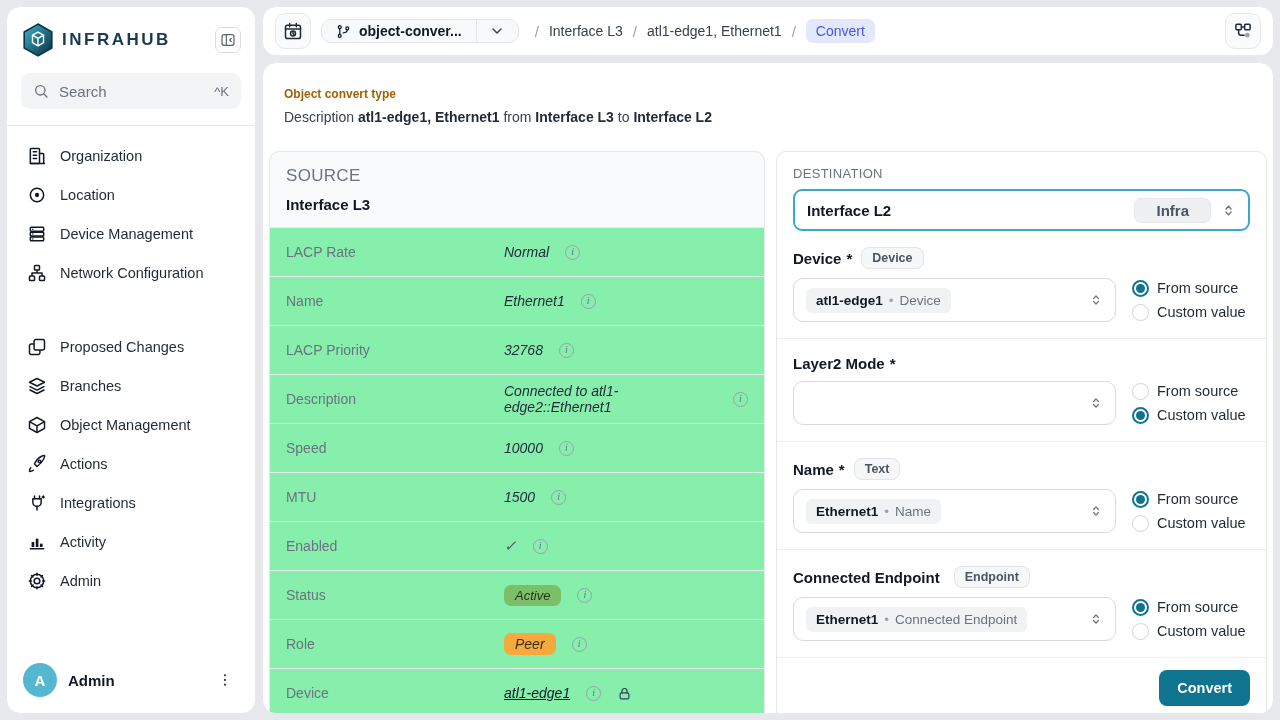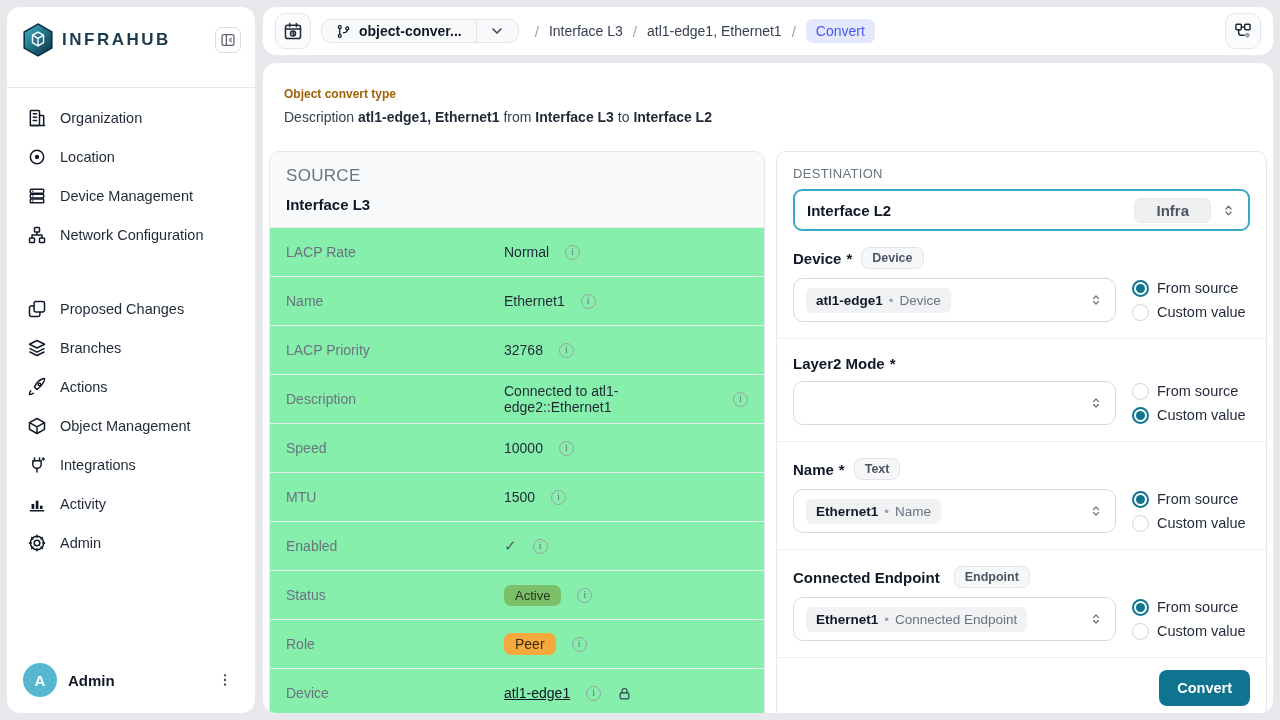--- a/index.html
+++ b/index.html
@@ -59,21 +59,21 @@
   .panels { display:flex; gap:11px; margin-top:26px; align-items:flex-start; }
 
   .src-panel { flex:0 0 496px; background:#f9fafb; border:1px solid #e5e7eb; border-radius:10px;
                overflow:hidden; height:600px; }
   .src-head { padding:14px 16px 12px 16px; }
   .src-eyebrow { font-size:17px; color:#6b7280; font-weight:500; letter-spacing:.3px; }
   .src-kind { margin-top:10px; font-size:15px; font-weight:700; color:#111827; }
   .src-rows { margin-top:2px; }
   .src-row { background:#86efac; border-top:1px solid #e9ebee; height:49px; display:flex; align-items:center; padding:0 16px; }
   .src-label { flex:0 0 218px; font-size:14px; color:#6b7280; }
-  .src-val { display:flex; align-items:center; gap:16px; font-size:14px; color:#1f2937; }
+  .src-val { display:flex; align-items:center; gap:16px; font-size:14px; color:#1f2937;font-style:italic; }
   .check { color:#4b5563; font-size:15px; }
   .badge-green { background:#7cbf69; color:#24351f; padding:3px 11px; border-radius:7px; font-size:13px; font-weight:500; }
   .badge-orange { background:#f6a93c; color:#3d2b10; padding:3px 11px; border-radius:7px; font-size:14px; font-weight:500; }
   .row-link { color:#111827; font-weight:500; text-decoration:underline; cursor:pointer; }
   .info-icon { width:15px; height:15px; border:1.3px solid #9aa1ab; border-radius:50%;
                display:inline-flex; align-items:center; justify-content:center; flex:none; cursor:pointer; }
   .info-icon::before { content:"i"; font-size:10px; line-height:1; color:#6b7280; font-family:"Liberation Serif",serif; }
   .lock { color:#374151; }
 
   .dst-panel { flex:1; background:#fff; border:1px solid #e5e7eb; border-radius:10px; padding:14px 16px 12px 16px; }
@@ -129,20 +129,28 @@
     <div class="brand-name">INFRAHUB</div>
     <div class="collapse-btn">
       <svg width="16" height="16" viewBox="0 0 24 24" fill="none" stroke="currentColor" stroke-width="1.8" stroke-linecap="round" stroke-linejoin="round">
         <rect x="3" y="4" width="18" height="16" rx="3"></rect>
           <path d="M9.5 4v16"></path>
           <path d="M17 9.5L14.5 12l2.5 2.5"></path>
       </svg>
     </div>
   </div>
 
+  <div class="search-box">
+    <svg width="16" height="16" viewBox="0 0 24 24" fill="none" stroke="currentColor" stroke-width="2" stroke-linecap="round">
+      <circle cx="11" cy="11" r="7"></circle>
+        <path d="M16.5 16.5L21 21"></path>
+    </svg>
+    <span class="ph">Search</span>
+    <span class="kbd">^K</span>
+  </div>
 
   <div class="side-divider"></div>
 
   <div class="nav">
     <div class="nav-item">
       <svg class="ic" viewBox="0 0 24 24" fill="none" stroke="currentColor" stroke-width="1.8" stroke-linecap="round" stroke-linejoin="round">
           <rect x="4" y="3" width="11" height="18" rx="1"></rect>
           <path d="M15 9h4a1 1 0 0 1 1 1v11M4 21h17"></path>
           <path d="M7.5 7h4M7.5 11h4M7.5 15h4"></path>
         </svg>
@@ -187,33 +195,33 @@
     </div>
     <div class="nav-item">
       <svg class="ic" viewBox="0 0 24 24" fill="none" stroke="currentColor" stroke-width="1.8" stroke-linejoin="round">
           <path d="M12 3l9 4.5-9 4.5-9-4.5L12 3z"></path>
           <path d="M3 12.5l9 4.5 9-4.5"></path>
           <path d="M3 16.5l9 4.5 9-4.5"></path>
         </svg>
       <span>Branches</span>
     </div>
     <div class="nav-item">
+      <svg class="ic" viewBox="0 0 24 24" fill="none" stroke="currentColor" stroke-width="1.8" stroke-linejoin="round">
+          <path d="M21 8l-9-5-9 5v8l9 5 9-5V8z"></path>
+          <path d="M3 8l9 5 9-5M12 13v8"></path>
+        </svg>
+      <span>Object Management</span>
+    </div>
+    <div class="nav-item">
       <svg class="ic" viewBox="0 0 24 24" fill="none" stroke="currentColor" stroke-width="1.8" stroke-linecap="round" stroke-linejoin="round">
           <path d="M4.5 16.5c-1.5 1.5-1.5 4.5-1.5 4.5s3 0 4.5-1.5"></path>
           <path d="M12 15l-3-3c1.5-3.5 4-7 8-9 3-1.5 4-1 4-1s.5 1-1 4c-2 4-4.5 6.5-8 9z"></path>
           <circle cx="15" cy="9" r="1.6"></circle>
         </svg>
       <span>Actions</span>
-    </div>
-    <div class="nav-item">
-      <svg class="ic" viewBox="0 0 24 24" fill="none" stroke="currentColor" stroke-width="1.8" stroke-linejoin="round">
-          <path d="M21 8l-9-5-9 5v8l9 5 9-5V8z"></path>
-          <path d="M3 8l9 5 9-5M12 13v8"></path>
-        </svg>
-      <span>Object Management</span>
     </div>
     <div class="nav-item">
       <svg class="ic" viewBox="0 0 24 24" fill="none" stroke="currentColor" stroke-width="1.8" stroke-linecap="round" stroke-linejoin="round">
           <path d="M9 7V3.5M15 7V3.5"></path>
           <path d="M7 7h10v4a5 5 0 0 1-10 0V7z"></path>
           <path d="M12 16v4.5"></path>
           <path d="M19.5 3.5v2.4M18.3 4.7h2.4"></path>
         </svg>
       <span>Integrations</span>
     </div>

